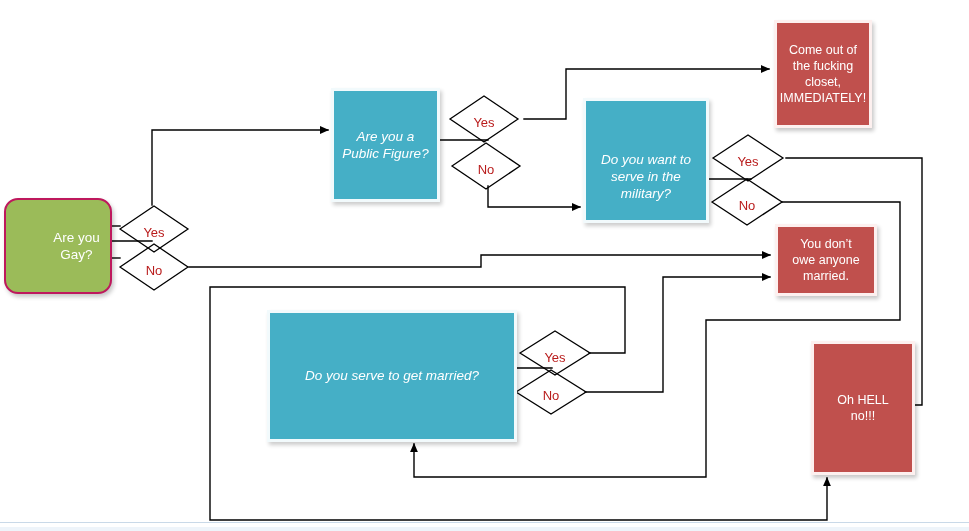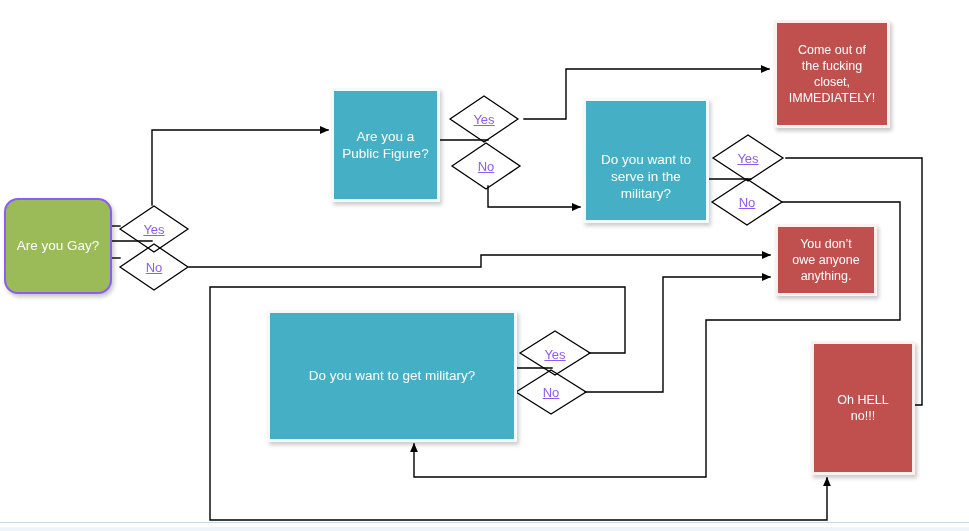--- a/index.html
+++ b/index.html
@@ -10,26 +10,26 @@
   .bottom-strip{position:absolute;left:0;bottom:0;width:969px;height:8px;background:#ffffff;border-top:1px solid #c9d9e8;}
   .bottom-strip-inner{position:absolute;left:0;bottom:0;width:969px;height:4px;background:#eef4fa;}
 
   svg#wires{position:absolute;left:0;top:0;width:969px;height:531px;}
 
   .node{position:absolute;box-sizing:border-box;display:flex;align-items:center;justify-content:center;
         text-align:center;color:#ffffff;line-height:1.28;}
   .node .txt{display:block;padding:0 8px;}
 
   .n-green{background:#9BBB59;border-radius:14px;box-shadow:2px 3px 4px rgba(0,0,0,.22);
-           border:2px solid #8b5cf6;font-size:13.5px;}
-  .n-blue{background:#45AFC6;box-shadow:2px 3px 4px rgba(0,0,0,.20);border:3px solid #f2fafc;font-size:13.5px;}
+           border:2px solid #be185d;font-size:13.5px;padding-left:37px;}
+  .n-blue{background:#45AFC6;box-shadow:2px 3px 4px rgba(0,0,0,.20);border:3px solid #f2fafc;font-size:13.5px;font-style:italic;}
   .n-red{background:#C0504D;box-shadow:2px 3px 4px rgba(0,0,0,.22);border:3px solid #fdf0ef;font-size:12.5px;}
 
-  .dlabel{position:absolute;color:#8b5cf6;font-size:13px;display:flex;align-items:center;justify-content:center;
-          pointer-events:none;text-decoration:underline;}
+  .dlabel{position:absolute;color:#b91c1c;font-size:13px;display:flex;align-items:flex-end;justify-content:center;
+          pointer-events:none;}
 </style>
 </head>
 <body>
 
 <div id="canvas">
 
   <svg id="wires" viewBox="0 0 969 531">
     <defs>
       <marker id="ah" markerWidth="9" markerHeight="9" refX="8" refY="4.5" orient="auto" markerUnits="userSpaceOnUse">
         <path d="M0,0.6 L9,4.5 L0,8.4 z" fill="#000"></path>
@@ -86,34 +86,34 @@
 Public Figure?</span>
   </div>
 
   <div class="node n-blue" style="left:583px;top:98px;width:126px;height:125px;">
     <span class="txt" style="white-space:pre-line;margin-top:32px;">Do you want to
 serve in the
 military?</span>
   </div>
 
   <div class="node n-blue" style="left:267px;top:310px;width:250px;height:132px;">
-    <span class="txt" style="white-space:pre-line;">Do you want to get military?</span>
+    <span class="txt" style="white-space:pre-line;">Do you serve to get married?</span>
   </div>
 
-  <div class="node n-red" style="left:774px;top:20px;width:116px;height:108px;">
+  <div class="node n-red" style="left:774px;top:20px;width:98px;height:108px;">
     <span class="txt" style="white-space:pre-line;">Come out of
 the fucking
 closet,
 IMMEDIATELY!</span>
   </div>
 
   <div class="node n-red" style="left:775px;top:224px;width:102px;height:72px;">
     <span class="txt" style="white-space:pre-line;">You don’t
 owe anyone
-anything.</span>
+married.</span>
   </div>
 
   <div class="node n-red" style="left:811px;top:341px;width:104px;height:134px;">
     <span class="txt" style="white-space:pre-line;">Oh HELL
 no!!!</span>
   </div>
 
   <div class="dlabel" style="left:124px;top:218px;width:60px;height:22px;">
     <span>Yes</span>
   </div>

